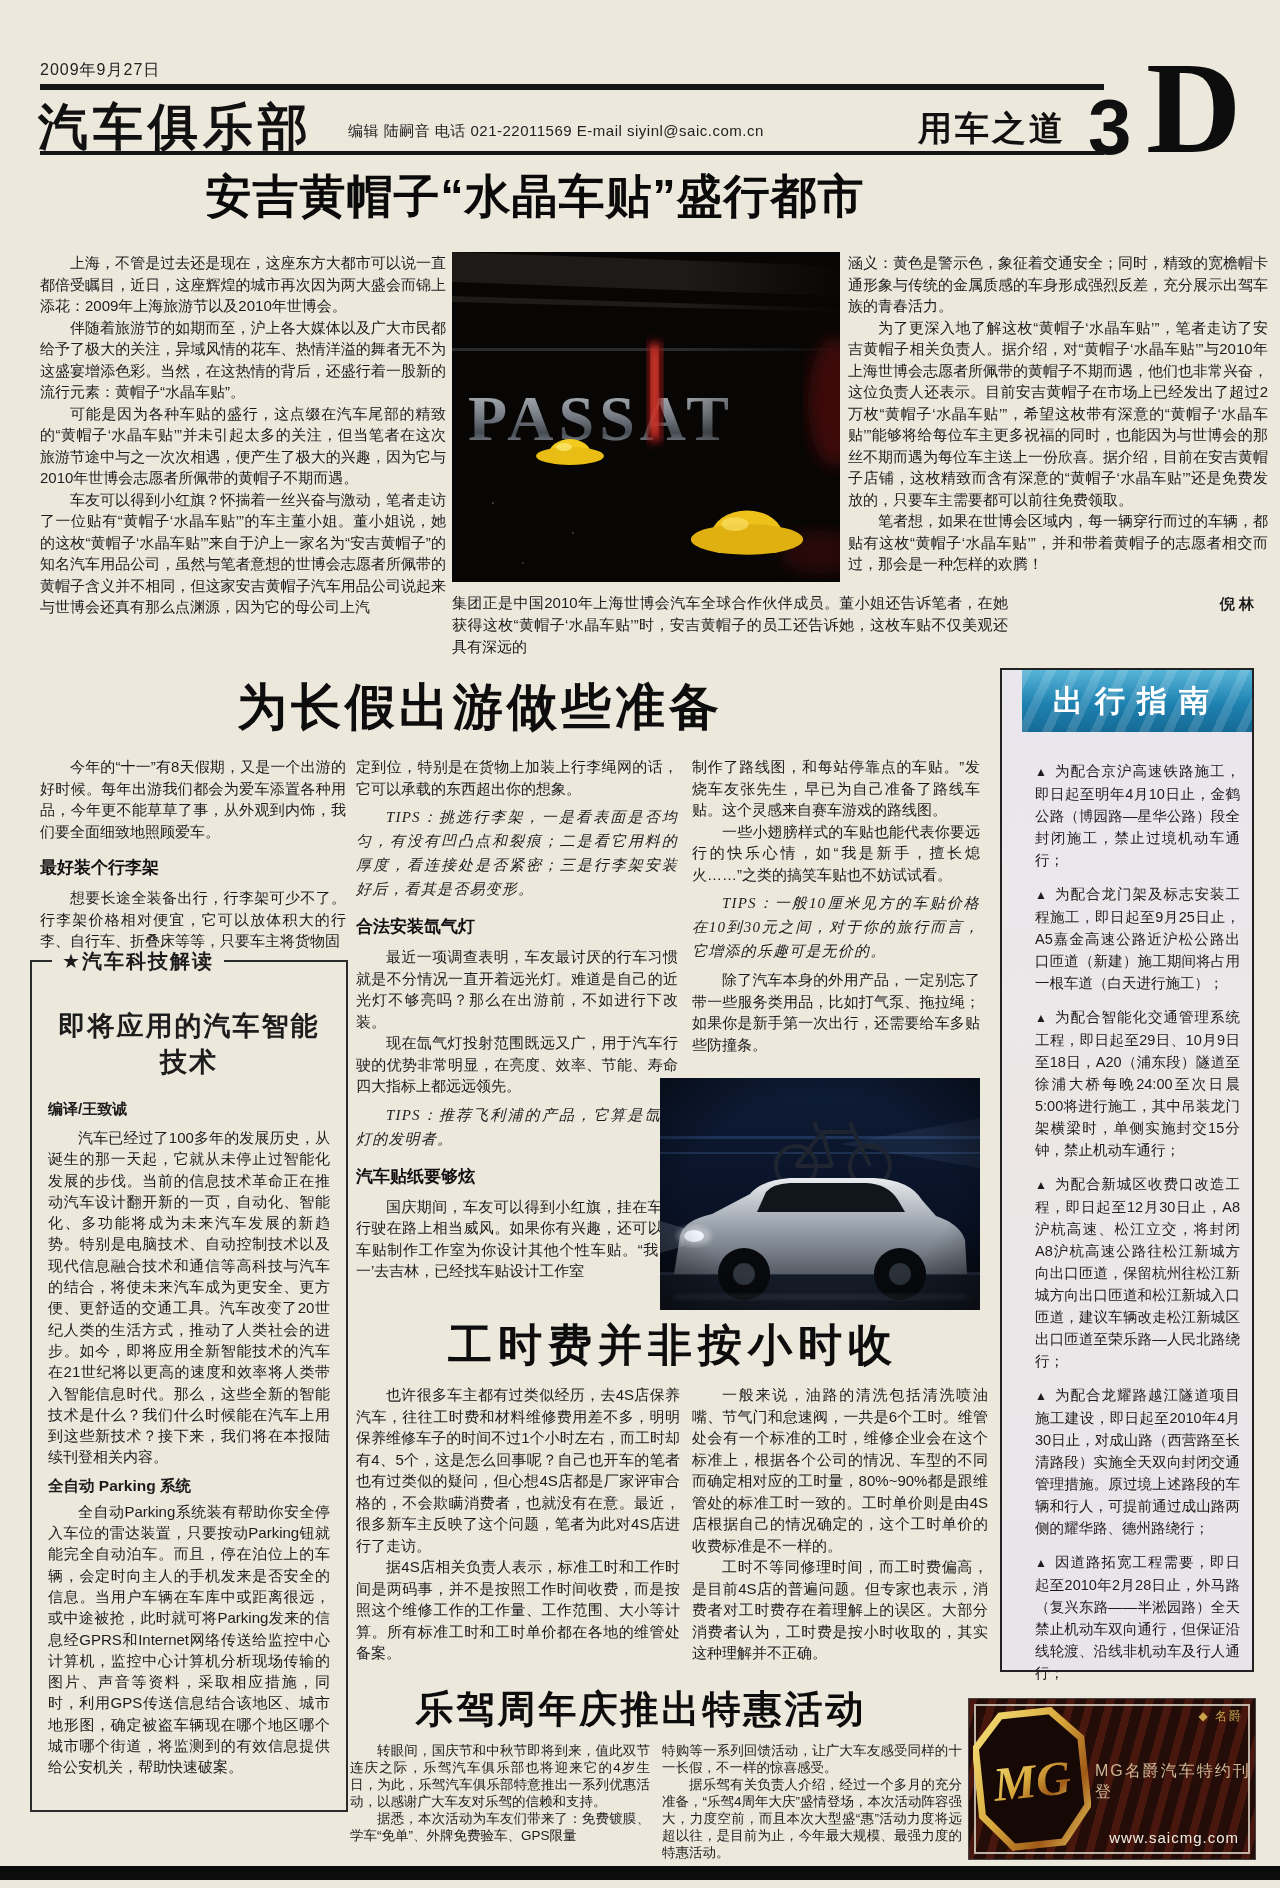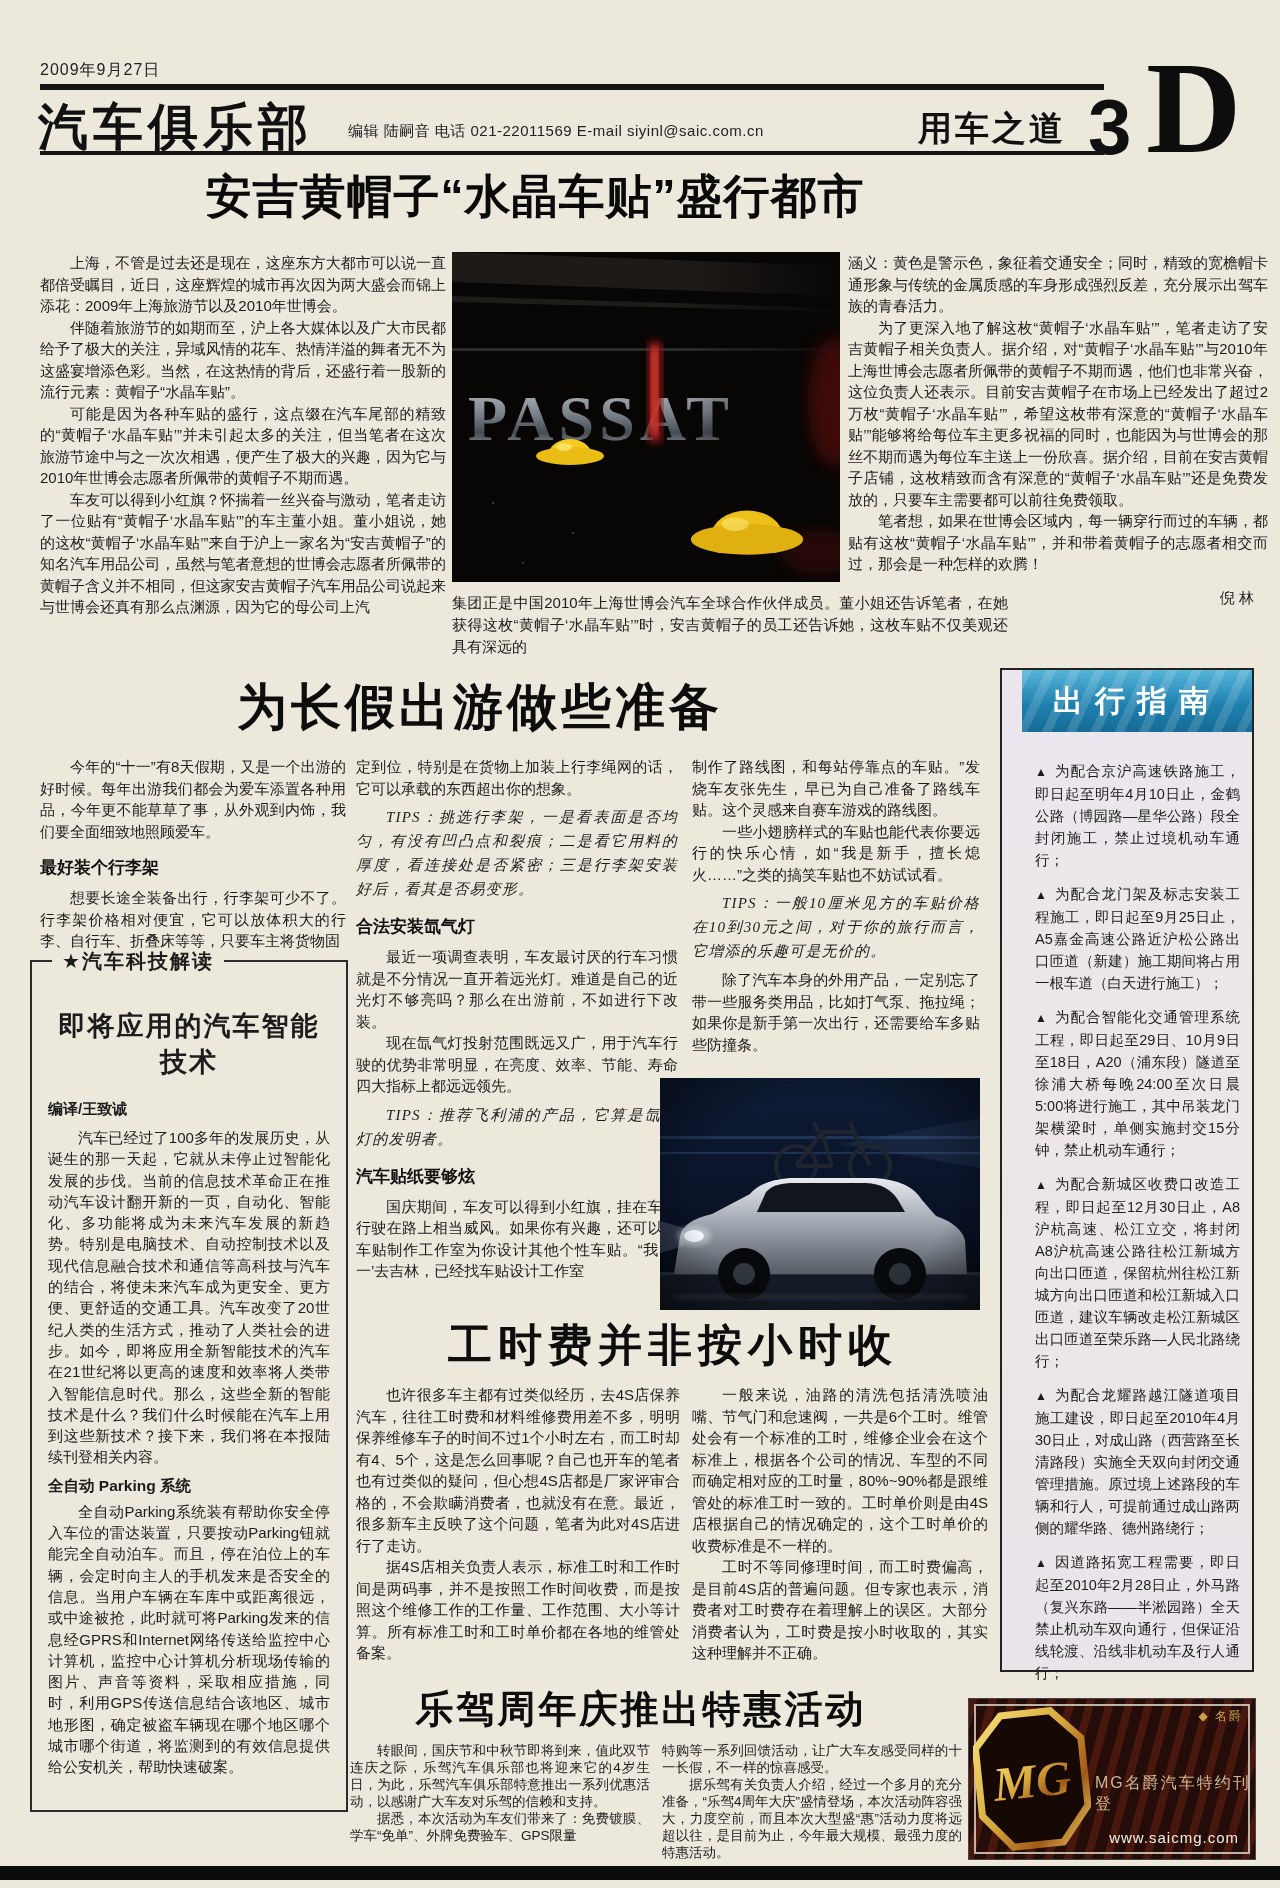--- a/index.html
+++ b/index.html
@@ -12,21 +12,21 @@
   .editor{font-size:15px;color:#222;letter-spacing:.5px;}
   .section-title{font-size:34px;font-weight:900;color:#111;letter-spacing:3px;}
   .page-num{font-size:78px;font-weight:900;color:#101010;line-height:.9;}
   .page-letter{font-family:"Liberation Serif","DejaVu Serif",serif;font-size:132px;font-weight:900;color:#0d0d0d;line-height:.85;}
   .headline-1{font-weight:900;font-size:46px;letter-spacing:1px;color:#0a0a0a;text-align:center;white-space:nowrap;}
   .headline-serif{font-family:"Liberation Serif","DejaVu Serif",serif;font-weight:900;color:#0d0d0d;text-align:center;white-space:nowrap;}
   .col p{margin:0;font-size:15px;line-height:21.5px;text-align:justify;text-indent:2em;}
   .col p.noindent{text-indent:0;}
   .col p.tips{font-family:"Liberation Serif","DejaVu Serif",serif;font-style:italic;letter-spacing:1.2px;line-height:24px;margin:6px 0;}
   .col h3{margin:14px 0 8px 0;font-size:17px;font-weight:900;color:#111;}
-  .byline-right{text-align:right;font-weight:400;font-size:15px;margin-top:14px;padding-right:14px;}
+  .byline-right{text-align:right;font-weight:700;font-size:15px;margin-top:20px;padding-right:14px;}
   .caption p{margin:0;font-size:15px;line-height:22px;text-align:justify;}
   
   .techbox{border:2px solid #2b2b2b;background:#ece8dc;padding:42px 16px 0 16px;box-sizing:border-box;}
   .tech-tag{position:absolute;top:-14px;left:20px;background:#ece8dc;padding:0 10px;font-size:20px;font-weight:900;letter-spacing:2px;}
   .tech-title{font-size:27px;font-weight:900;text-align:center;letter-spacing:2px;margin:4px 0 20px 0;}
   .tech-byline{font-size:15px;font-weight:900;margin-bottom:8px;}
   .techbox p{margin:0;font-size:15px;line-height:21.3px;text-align:justify;text-indent:2em;}
   .techbox h4{margin:8px 0 4px 0;font-size:15.5px;font-weight:900;}
   
   .guide{border:2px solid #222;background:linear-gradient(180deg,#eae6ee 0%,#ece7e6 45%,#e9e4ea 100%);box-sizing:border-box;}
@@ -34,21 +34,21 @@
             background:linear-gradient(180deg,#57b4d8 0%,#1e81b0 55%,#166b96 100%);position:relative;overflow:hidden;}
   .g-banner .wave{position:absolute;inset:0;background:repeating-linear-gradient(115deg,rgba(255,255,255,.14) 0 9px,rgba(255,255,255,0) 9px 22px);}
   .g-banner .txt{position:relative;}
   .g-items{padding:28px 12px 0 13px;}
   .g-item{margin:0 0 12px 0;font-size:14.5px;line-height:22px;text-align:justify;}
   .g-item .tri{font-size:12px;margin-right:7px;}
   
   .ad{background:#240d08;box-sizing:border-box;overflow:hidden;border:1px solid #444;}
   .ad .tex{position:absolute;inset:0;background:repeating-linear-gradient(105deg,rgba(155,45,25,.30) 0 8px,rgba(0,0,0,0) 8px 19px);}
   .ad .frame{position:absolute;inset:5px;border:2px solid rgba(225,220,205,.8);}
-  .ad-line1{position:absolute;left:126px;top:62px;font-size:16px;color:#cdb896;letter-spacing:2px;margin-top:12px;}
+  .ad-line1{position:absolute;left:126px;top:62px;font-size:16px;color:#cdb896;letter-spacing:2px;}
   .ad-url{position:absolute;right:16px;bottom:13px;font-size:15px;color:#f2efe7;letter-spacing:1px;}
   .ad-corner{position:absolute;right:12px;top:9px;font-size:12px;color:#c9a34a;letter-spacing:2px;}
   .bottom-bar{background:#0c0c0c;}
 </style>
 </head>
 <body>
 
 <div class="page">
 
   <div class="abs date" style="left:40px;top:60px;">2009年9月27日</div>

